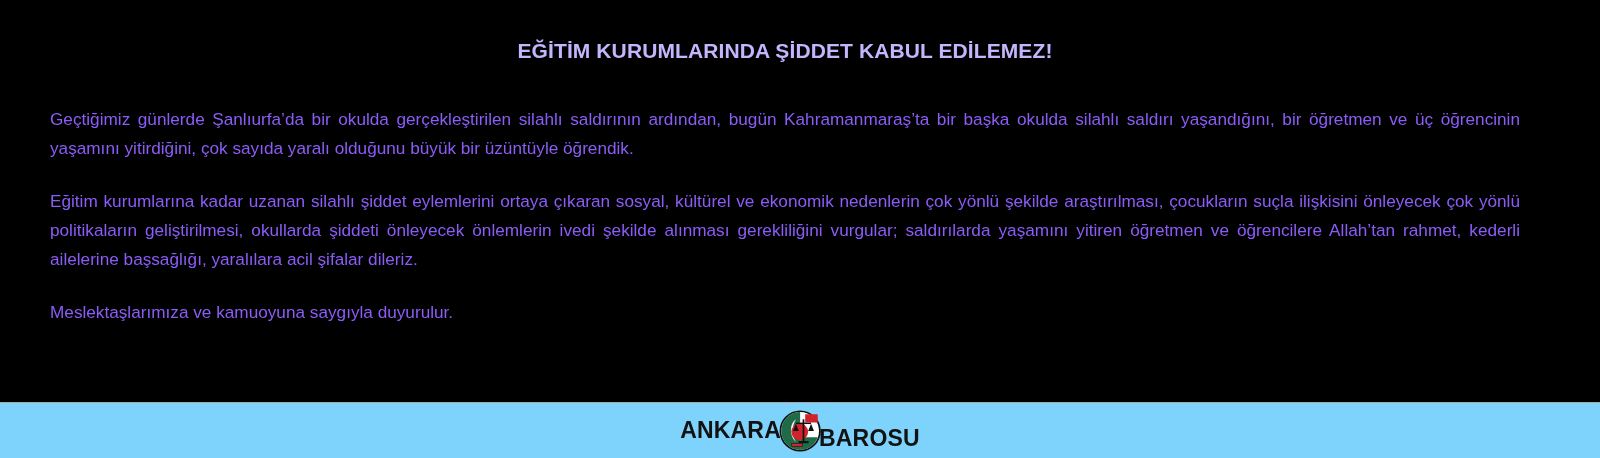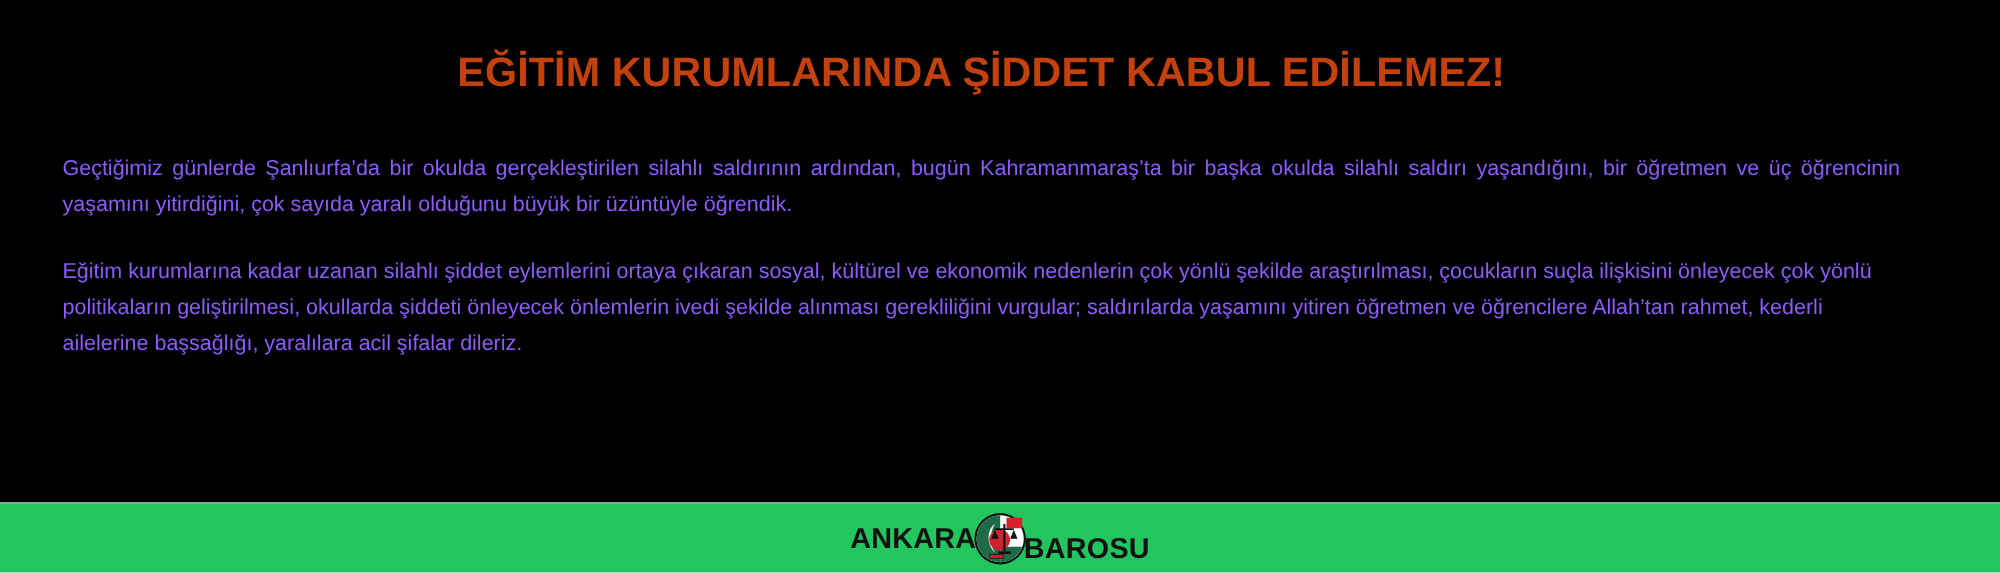--- a/index.html
+++ b/index.html
@@ -31,22 +31,22 @@
   .panel-inner {
     position: absolute;
     left: 50px;
     top: 0;
     width: 1470px;
   }
   .headline {
     margin: 0;
     padding-top: 38px;
     text-align: center;
-    color: #c2410c;
-    font-size: 33px;
+    color: #c4b5fd;
+    font-size: 21px;
     font-weight: bold;
     letter-spacing: 0.1px;
     line-height: 1.2;
     font-family: "Liberation Sans", sans-serif;
   }
   .body-copy {
     margin: 0;
     padding-top: 42px;
   }
   .para {
@@ -61,21 +61,21 @@
     text-align: left;
     margin-bottom: 0;
   }
   
   .footer {
     position: absolute;
     left: 0;
     top: 402px;
     width: 1600px;
     height: 56px;
-    background: #22c55e;
+    background: #7dd3fc;
     border-top: 1px solid #a8a8a8;
     box-sizing: border-box;
   }
   .logo-lockup {
     position: absolute;
     left: 50%;
     top: 50%;
     transform: translate(-50%, -50%);
     display: flex;
     align-items: center;
@@ -107,20 +107,21 @@
 <div class="screen">
 
   <div class="panel">
     <div class="panel-inner">
 
       <h1 class="headline">EĞİTİM KURUMLARINDA ŞİDDET KABUL EDİLEMEZ!</h1>
 
       <div class="body-copy">
         <p class="para">Geçtiğimiz günlerde Şanlıurfa’da bir okulda gerçekleştirilen silahlı saldırının ardından, bugün Kahramanmaraş’ta bir başka okulda silahlı saldırı yaşandığını, bir öğretmen ve üç öğrencinin yaşamını yitirdiğini, çok sayıda yaralı olduğunu büyük bir üzüntüyle öğrendik.</p>
         <p class="para">Eğitim kurumlarına kadar uzanan silahlı şiddet eylemlerini ortaya çıkaran sosyal, kültürel ve ekonomik nedenlerin çok yönlü şekilde araştırılması, çocukların suçla ilişkisini önleyecek çok yönlü politikaların geliştirilmesi, okullarda şiddeti önleyecek önlemlerin ivedi şekilde alınması gerekliliğini vurgular; saldırılarda yaşamını yitiren öğretmen ve öğrencilere Allah’tan rahmet, kederli ailelerine başsağlığı, yaralılara acil şifalar dileriz.</p>
+        <p class="para">Meslektaşlarımıza ve kamuoyuna saygıyla duyurulur.</p>
       </div>
 
     </div>
   </div>
 
   <div class="footer">
     <div class="logo-lockup">
 
       <span class="logo-word left">ANKARA</span>
 

